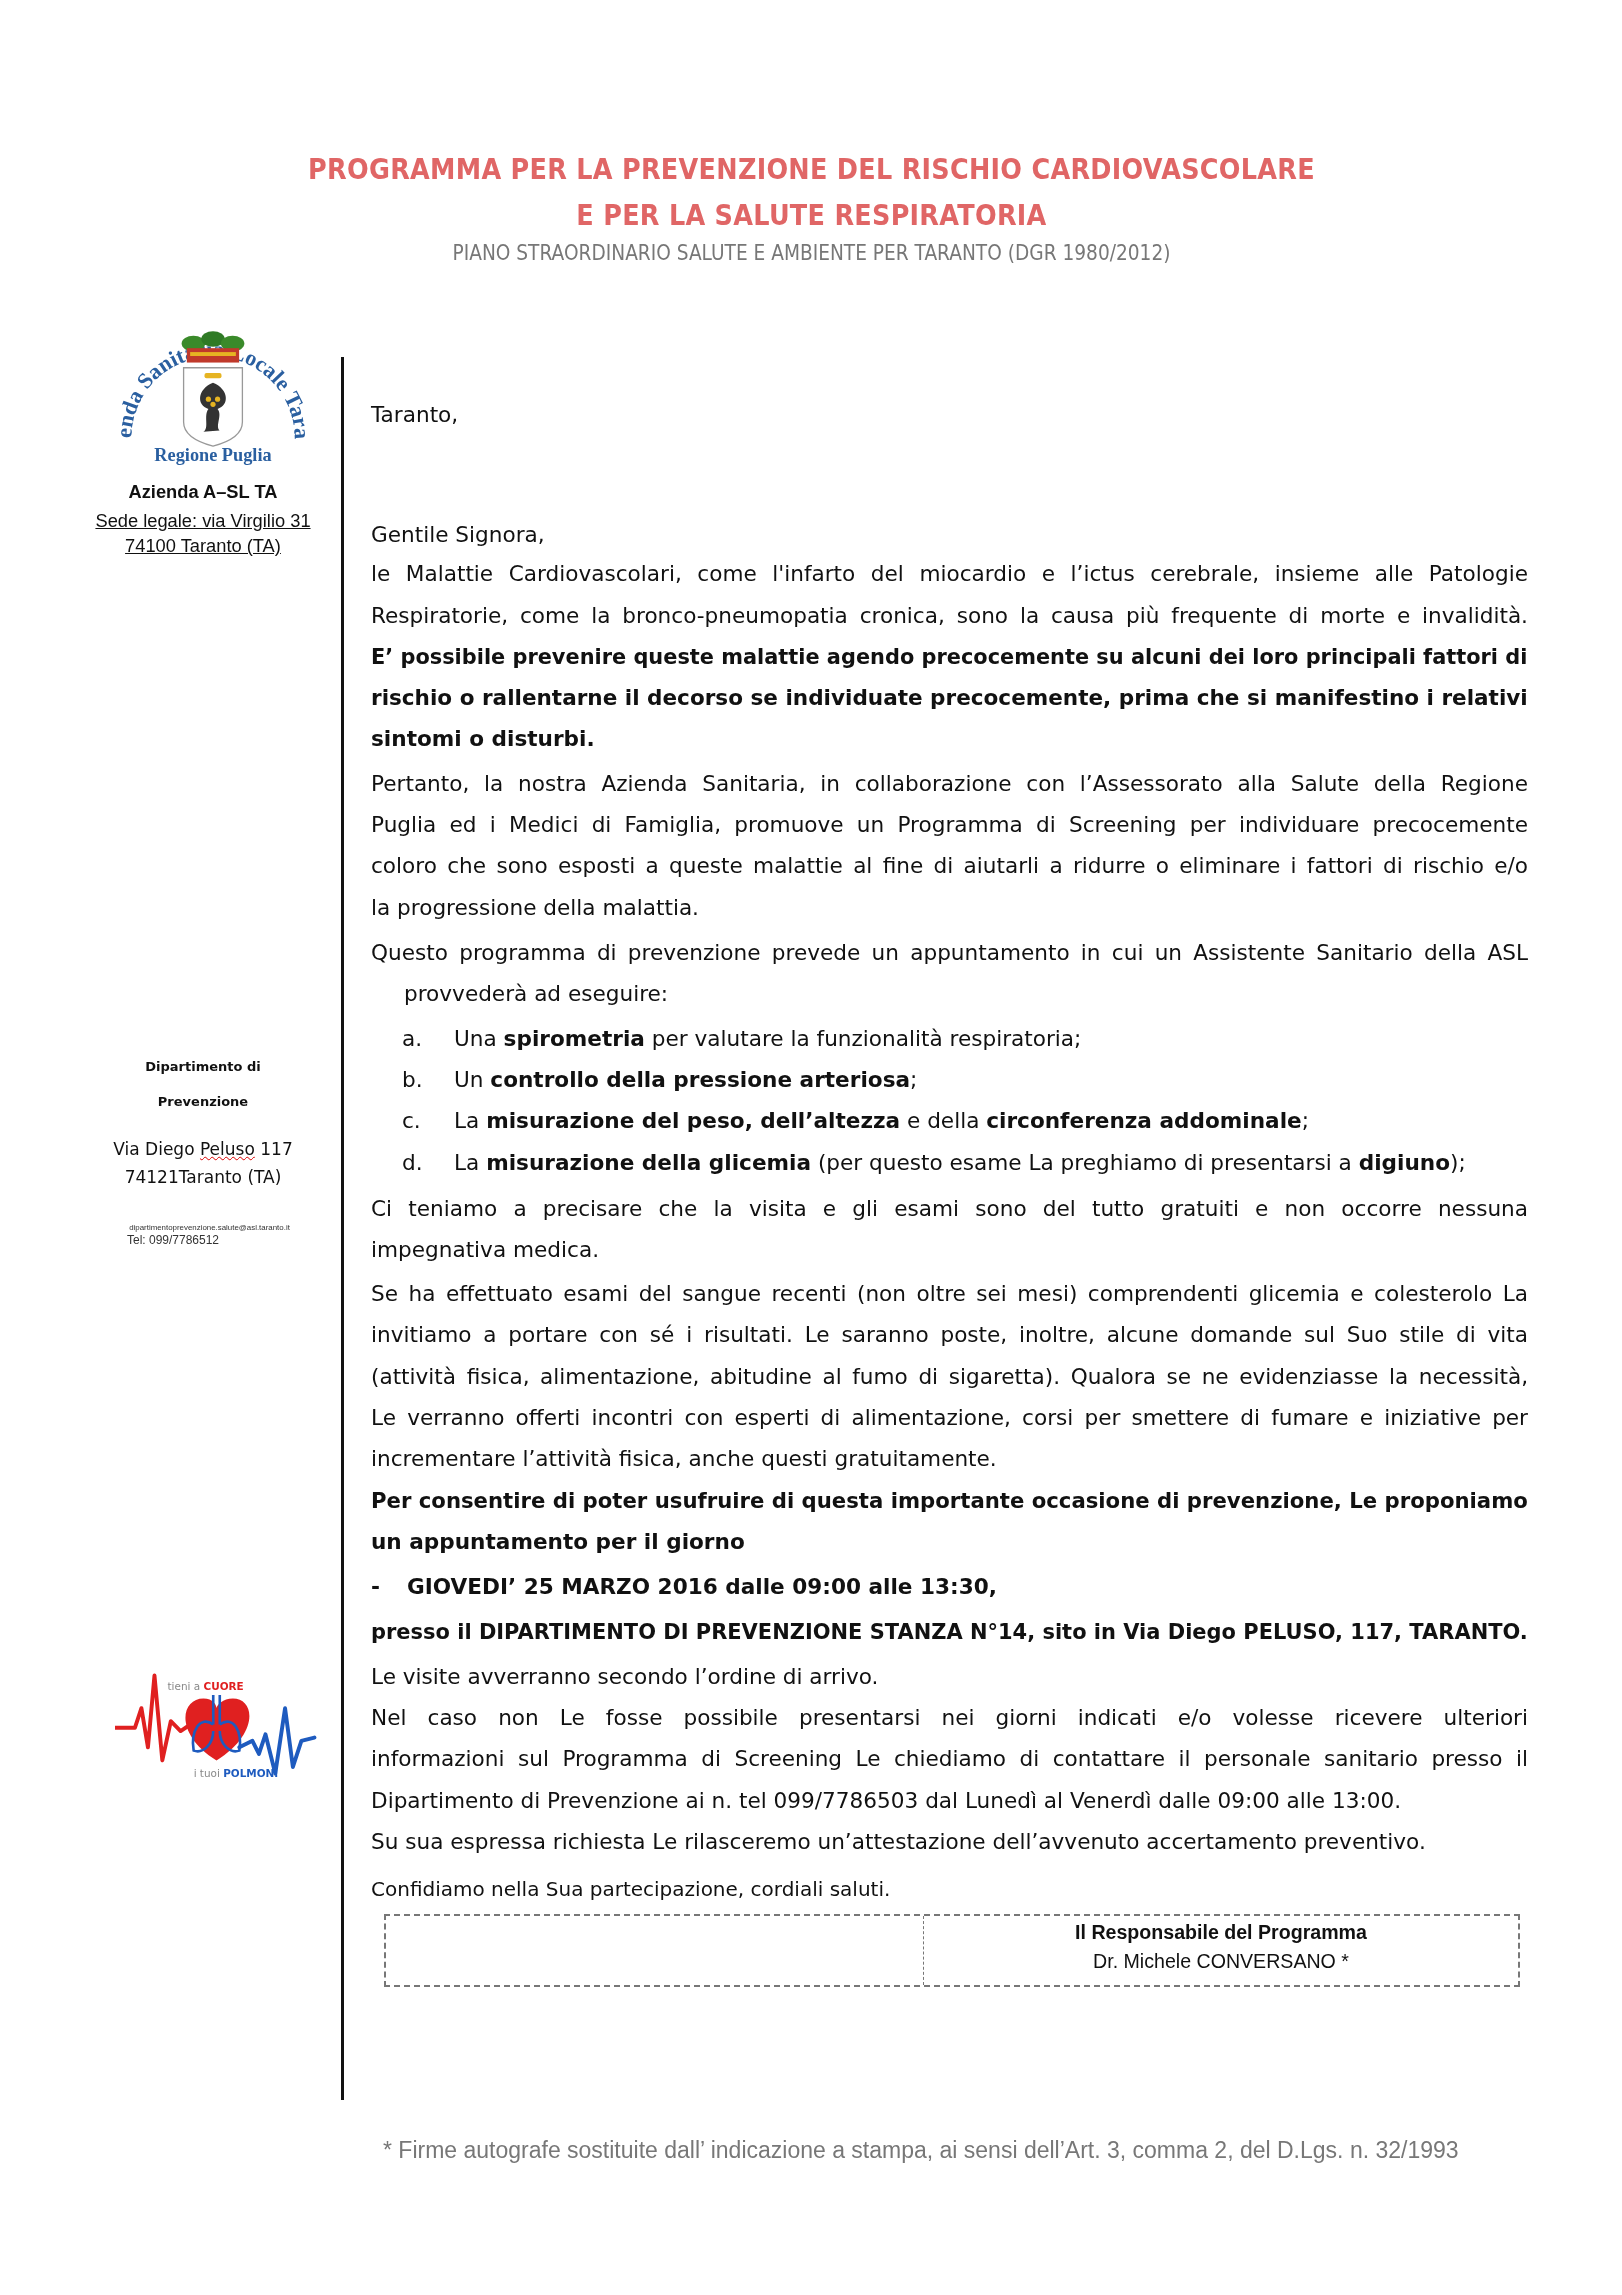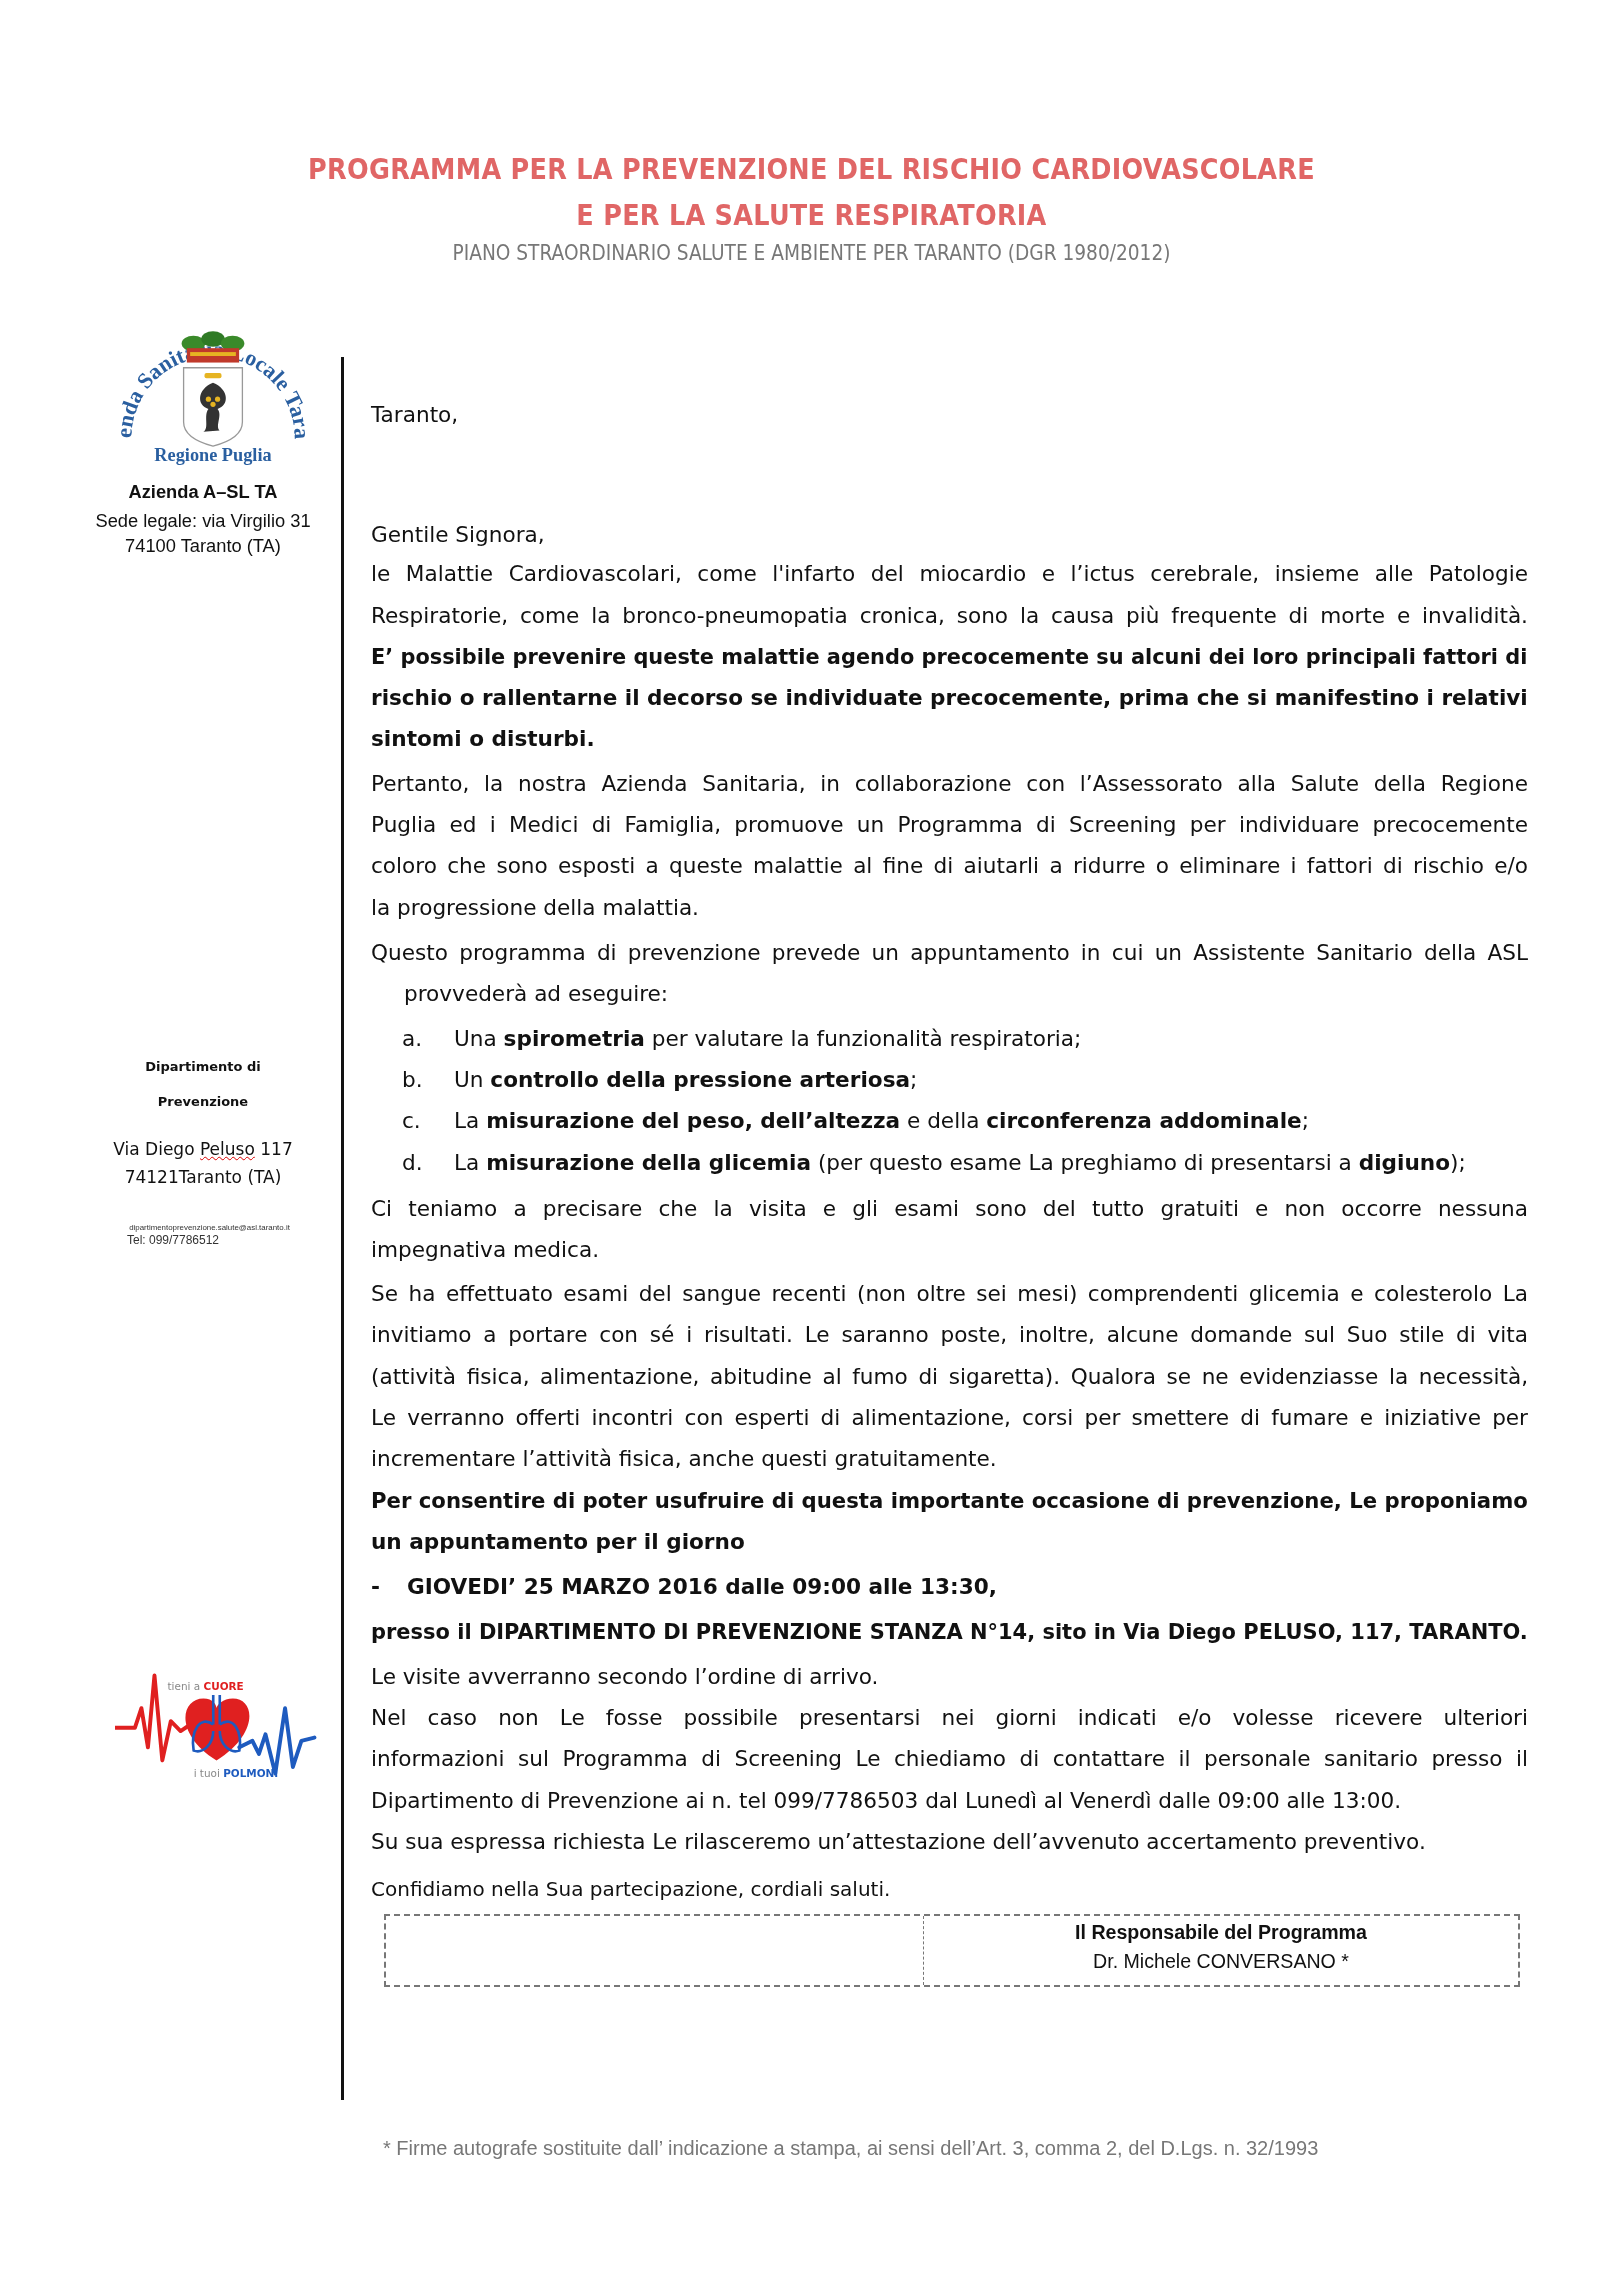--- a/index.html
+++ b/index.html
@@ -7,39 +7,39 @@
          font-family: "Liberation Sans", sans-serif; color: #111; }
   .abs { position: absolute; }
   .title { left: 0; width: 1623px; text-align: center; color: #e06666; font-weight: bold;
            font-size: 29px; letter-spacing: 0.3px; font-family: "DejaVu Sans", sans-serif; transform: scaleX(0.88); transform-origin: center; }
   .subtitle { left: 0; width: 1623px; text-align: center; color: #777; font-size: 21.6px;
               font-family: "DejaVu Sans", sans-serif; transform: scaleX(0.86); transform-origin: center; }
   .vline { left: 341px; top: 357px; width: 2.6px; height: 1743px; background: #111; }
 
   .left-col { left: 72px; width: 262px; text-align: center; }
   .org-name { font-weight: bold; font-size: 18.3px; }
-  .org-addr { font-size: 18.3px; line-height: 26px; }
+  .org-addr { font-size: 18.3px; line-height: 26px; text-decoration: underline; }
   .dept-title { font-weight: bold; font-size: 13px; line-height: 33px; font-family: "DejaVu Sans", sans-serif; }
   .dept-addr { font-size: 17px; line-height: 27.5px; font-family: "DejaVu Sans", sans-serif; margin-top: 12px; }
   .dept-contact { font-size: 8.5px; color: #333; line-height: 13px; }
   .squiggle { text-decoration: underline wavy #d00; text-decoration-thickness: 1.3px; }
 
   .body-text { left: 371px; width: 1157px; font-size: 21.6px; font-family: "DejaVu Sans", sans-serif; }
   .line { position: absolute; left: 0; width: 1157px; white-space: nowrap; overflow: visible; }
   .just { text-align: justify; text-align-last: justify; }
   .bold { font-weight: bold; }
 
   .list-item { position: absolute; left: 31px; white-space: nowrap; }
   .list-item .marker { display: inline-block; width: 52px; }
 
   .sig-box { left: 384px; top: 1914px; width: 1132px; height: 69px; border: 2px dashed #777; }
   .sig-divider { position: absolute; left: 537px; top: 0; width: 0; height: 69px; border-left: 1.3px dashed #777; }
   .sig-right { position: absolute; left: 538px; width: 594px; text-align: center; font-size: 19.6px; }
 
-  .footer { left: 383px; top: 2137px; font-size: 20px; color: #777; white-space: nowrap; }
+  .footer { left: 383px; top: 2137px; font-size: 23px; color: #777; white-space: nowrap; }
 </style>
 </head>
 <body>
 
 <div class="abs title" style="top:152px;">PROGRAMMA PER LA PREVENZIONE DEL RISCHIO CARDIOVASCOLARE</div>
 <div class="abs title" style="top:198px;">E PER LA SALUTE RESPIRATORIA</div>
 <div class="abs subtitle" style="top:240px;">PIANO STRAORDINARIO SALUTE E AMBIENTE PER TARANTO (DGR 1980/2012)</div>
 
 <div class="abs" style="left:105px; top:275px; width:216px; height:196px;">
   <svg width="216" height="196" viewBox="0 0 330 300">

